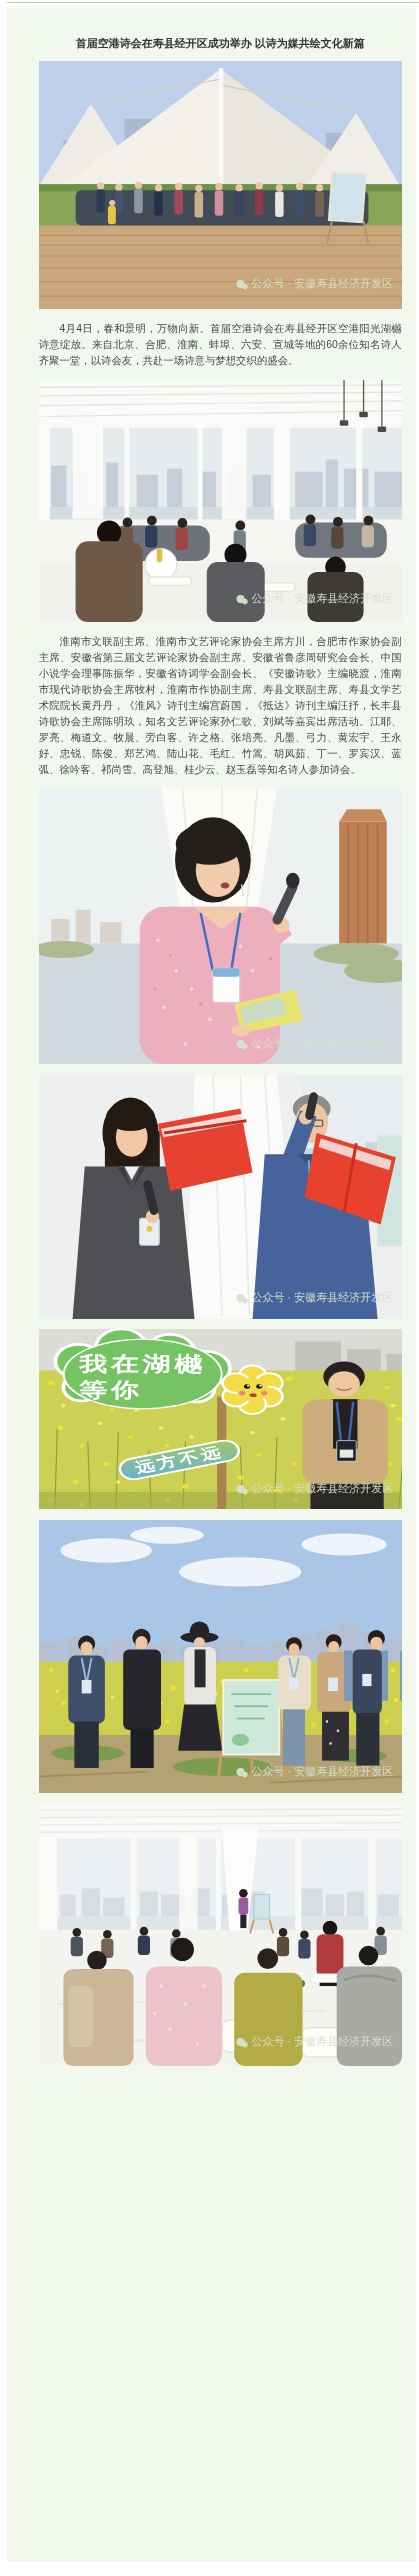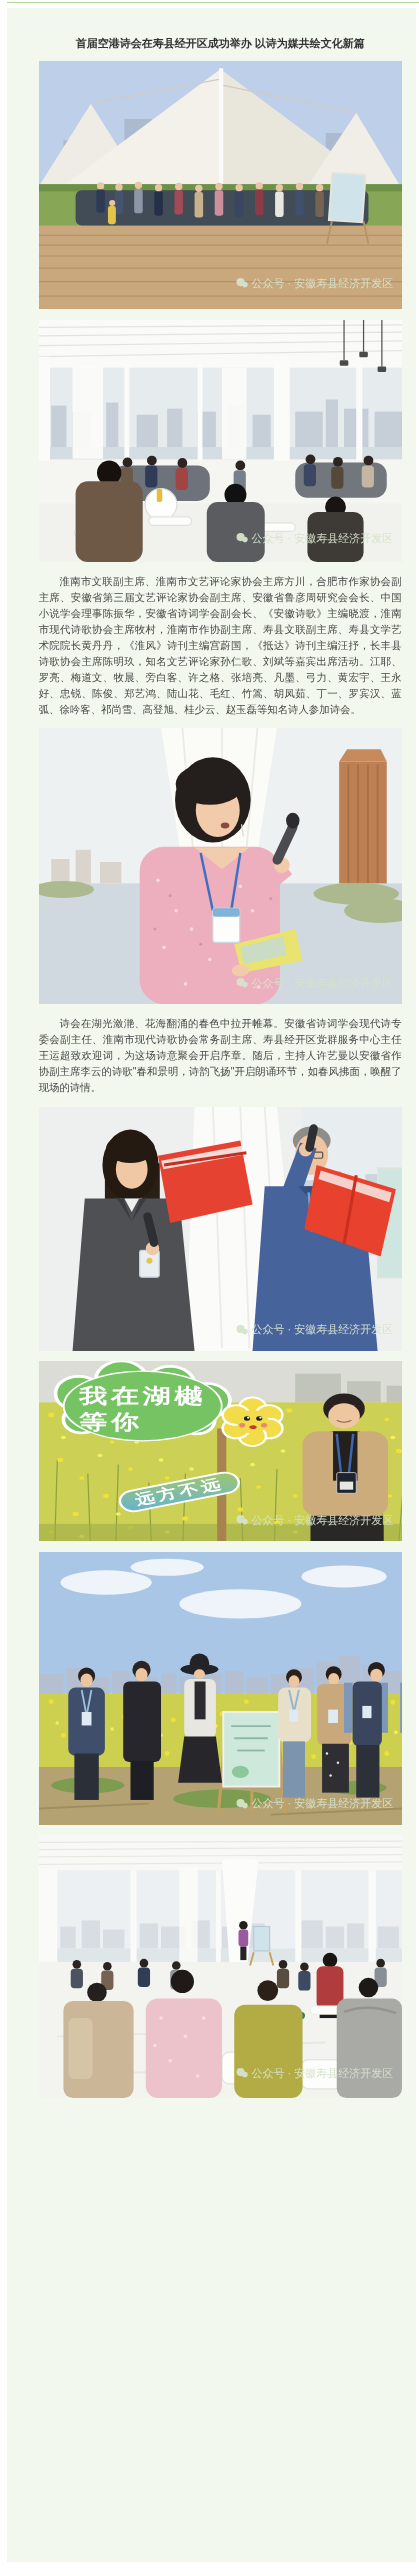--- a/index.html
+++ b/index.html
@@ -7,21 +7,21 @@
         font-family:"Liberation Sans","DejaVu Sans",sans-serif;overflow:hidden;}
   .top-rule{position:absolute;top:1.8px;left:6.7px;right:0;height:1.2px;background:var(--top_rule,#b2d797);}
   .content{position:absolute;top:8px;left:6.7px;right:3.1px;height:2554px;background:var(--content_bg,#f2f8ee);}
   .column{margin-left:32px;width:363px;}
   .title{margin:0;padding-top:27.5px;font-size:11px;line-height:15.3px;text-align:center;
          font-weight:bold;color:var(--title_color,#333);}
   .para{margin:12.2px 0 0;font-size:10.4px;line-height:16px;color:var(--body_color,#474747);
         text-align:justify;text-indent:2em;word-break:break-all;}
   .photo{position:relative;width:363px;margin:10.4px 0 0;overflow:hidden;background:#dfe3e0;}
   .photo svg.art{position:absolute;left:0;top:0;width:100%;height:100%;display:block;}
-  .wm{position:absolute;right:8.5px;bottom:13.4px;display:flex;align-items:center;gap:3px;
+  .wm{position:absolute;right:8.5px;bottom:13.4px;display:flex;align-items:flex-end;gap:3px;
       color:var(--watermark_color,#d4e2ca);font-size:11px;white-space:nowrap;opacity:.95;}
   .wm svg{display:block;}
   svg text{font-family:"Liberation Sans","DejaVu Sans",sans-serif;}
 </style>
 </head>
 <body>
 
 <div class="page">
   <div class="top-rule"></div>
   <div class="content">
@@ -94,20 +94,21 @@
         </svg>
         <div class="wm" style="bottom:18.3px">
           <svg width="12.2" height="12.2" viewBox="0 0 24 24" fill="currentColor">
             <circle cx="9" cy="10" r="8"></circle>
               <circle cx="17.5" cy="15" r="5.5"></circle>
           </svg>
           <span>公众号 · 安徽寿县经济开发区</span>
         </div>
       </figure>
 
+      <p class="para">4月4日，春和景明，万物向新。首届空港诗会在寿县经开区空港阳光湖樾诗意绽放。来自北京、合肥、淮南、蚌埠、六安、宣城等地的60余位知名诗人齐聚一堂，以诗会友，共赴一场诗意与梦想交织的盛会。</p>
 
       <figure class="photo" style="height:242px">
         <svg class="art" viewBox="0 0 595 396" preserveAspectRatio="none">
           <rect width="595" height="396" fill="#f5f5f2"></rect>
           <rect x="0" y="75" width="595" height="150" fill="#e6ebee"></rect>
           <g fill="#c6cfd8">
             <rect x="20" y="140" width="25" height="70"></rect>
               <rect x="55" y="150" width="30" height="60"></rect>
             <rect x="110" y="135" width="20" height="75"></rect>
               <rect x="160" y="155" width="35" height="55"></rect>
@@ -260,21 +261,20 @@
         </svg>
         <div class="wm">
           <svg width="12.2" height="12.2" viewBox="0 0 24 24" fill="currentColor">
             <circle cx="9" cy="10" r="8"></circle>
               <circle cx="17.5" cy="15" r="5.5"></circle>
           </svg>
           <span>公众号 · 安徽寿县经济开发区</span>
         </div>
       </figure>
 
-      <p class="para">诗会在湖光潋滟、花海翻涌的春色中拉开帷幕。安徽省诗词学会现代诗专委会副主任、淮南市现代诗歌协会常务副主席、寿县经开区党群服务中心主任王运超致欢迎词，为这场诗意聚会开启序章。随后，主持人许艺曼以安徽省作协副主席李云的诗歌"春和景明，诗韵飞扬"开启朗诵环节，如春风拂面，唤醒了现场的诗情。</p>
 
       <figure class="photo" style="height:244px">
         <svg class="art" viewBox="0 0 595 400" preserveAspectRatio="none">
           <rect width="595" height="400" fill="#eef0f0"></rect>
           <rect x="430" y="0" width="165" height="150" fill="#e8edef"></rect>
           <g fill="#ccd5dd">
             <rect x="435" y="120" width="25" height="45"></rect>
               <rect x="465" y="105" width="30" height="60"></rect>
             <rect x="500" y="125" width="28" height="40"></rect>
               <rect x="535" y="110" width="35" height="55"></rect>

